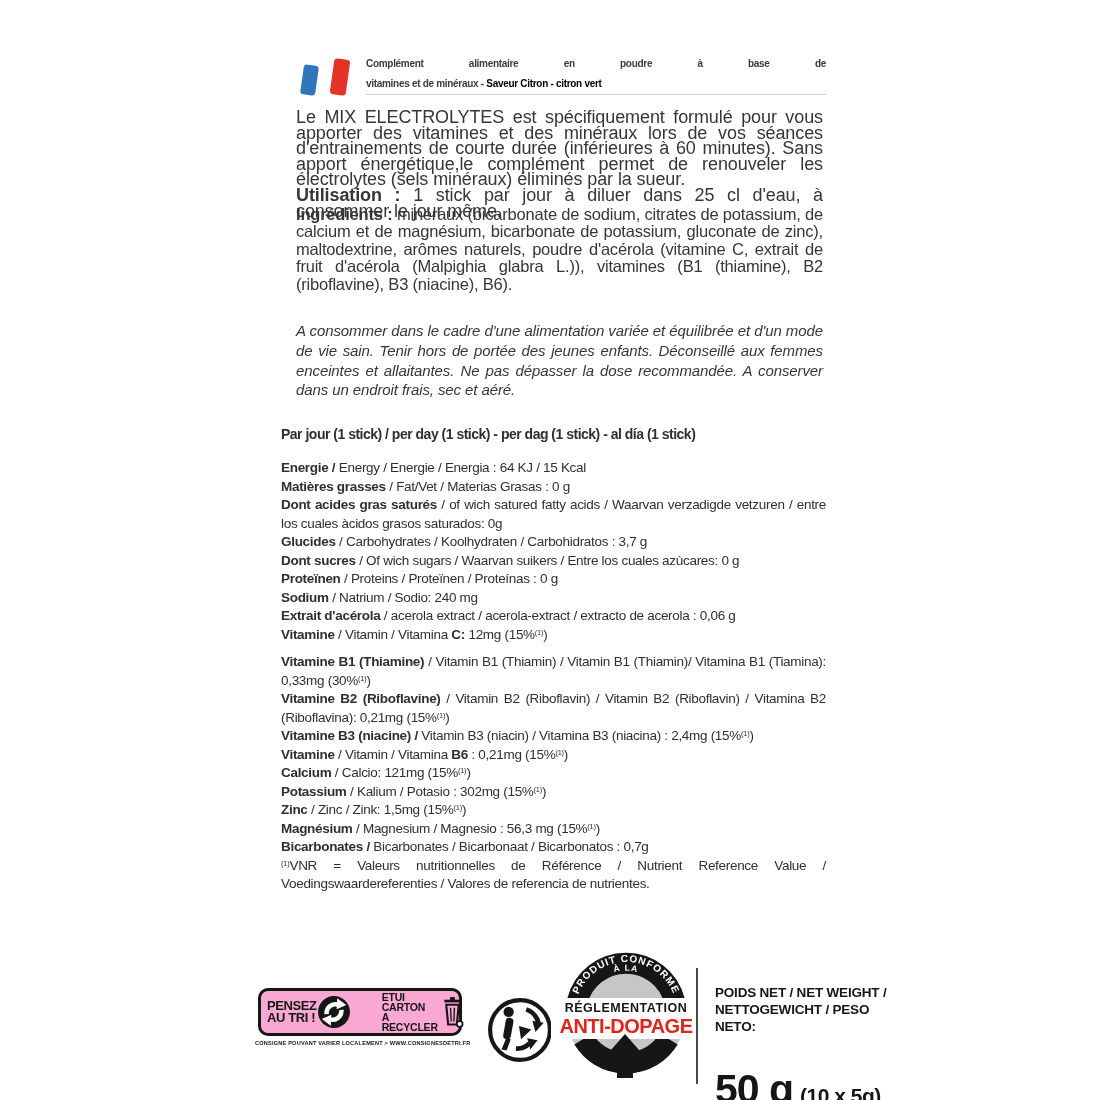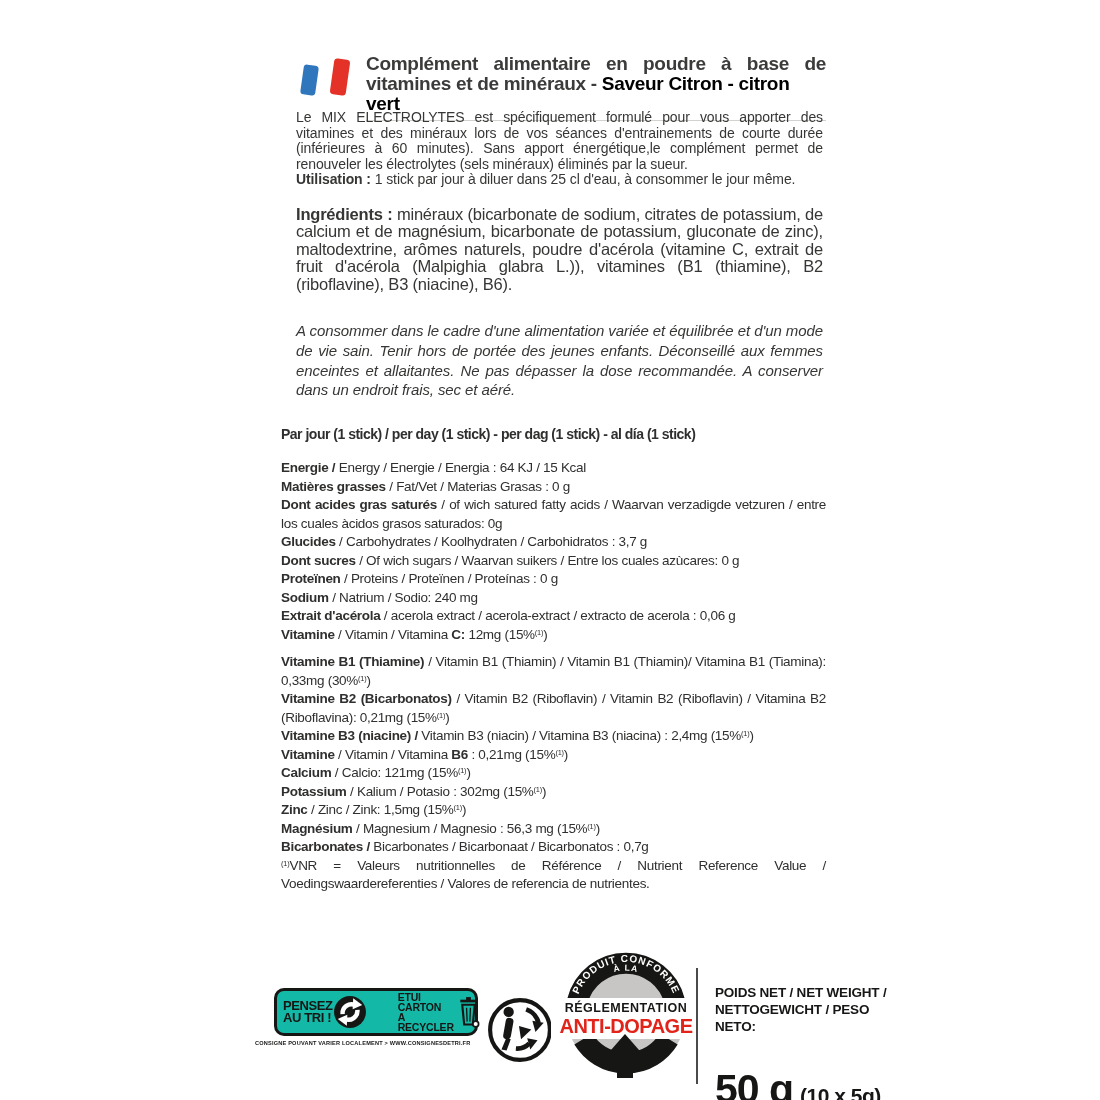--- a/index.html
+++ b/index.html
@@ -4,44 +4,44 @@
 <style>
   html,body{margin:0;padding:0;background:#ffffff;}
   .page{position:relative;width:1100px;height:1100px;background:#fff;overflow:hidden;
         font-family:"Liberation Sans","DejaVu Sans",sans-serif;color:#363634;}
   .b{font-weight:700;}
   sup{font-size:0.55em;vertical-align:0.5em;line-height:0;letter-spacing:-0.2px;}
 
   
   .header{position:absolute;left:298px;top:54px;display:flex;gap:10px;align-items:flex-start;}
   .flag{flex:0 0 auto;margin-top:2px;}
-  .title{width:460px;font-weight:700;font-size:19px;line-height:20px;letter-spacing:-0.3px;
-         color:#3b3b3a;border-bottom:1px solid #d2d2d1;padding-bottom:6px;}
+  .title{width:460px;font-weight:700;font-size:10px;line-height:20px;letter-spacing:-0.3px;
+         color:#3b3b3a;border-bottom:1px solid #d2d2d1;}
   .title-l1{text-align:justify;text-align-last:justify;}
   .flavor{color:#000000;}
 
   
   .desc{position:absolute;left:296px;top:110px;width:527px;margin:0;
-        font-size:14px;line-height:15.6px;text-align:justify;letter-spacing:-0.1px;}
+        font-size:18px;line-height:15.6px;text-align:justify;letter-spacing:-0.1px;}
   .ingredients{position:absolute;left:296px;top:206px;width:527px;margin:0;
         font-size:16.5px;line-height:17.4px;text-align:justify;letter-spacing:-0.2px;}
   .warning{position:absolute;left:296px;top:321px;width:527px;margin:0;
         font-style:italic;font-size:15px;line-height:19.8px;text-align:justify;letter-spacing:-0.1px;}
 
   
   .nut{position:absolute;left:281px;top:426px;width:545px;color:#302f2e;}
   .nut-heading{font-weight:700;font-size:14px;letter-spacing:-0.5px;margin-bottom:17px;}
   .nrow{font-size:13.5px;line-height:18.5px;letter-spacing:-0.3px;text-align:justify;}
   .nrow.gap{margin-top:9px;}
   .footnote{font-size:13.5px;line-height:18.5px;letter-spacing:-0.3px;text-align:justify;}
 
   
-  .recycle-box{position:absolute;left:274px;top:988px;width:198px;height:42px;
+  .recycle-box{position:absolute;left:258px;top:988px;width:198px;height:42px;
         border:3px solid #161615;border-radius:10px;display:flex;align-items:center;
-        color:#161615;background:#14b8a6;}
+        color:#161615;background:#f9a8d4;}
   .rb-left{display:flex;flex-direction:column;font-weight:700;font-size:13px;line-height:12.5px;
         letter-spacing:-0.4px;padding-left:6px;}
   .rb-right{display:flex;flex-direction:column;font-weight:700;font-size:10.5px;line-height:10px;
         letter-spacing:-0.2px;padding-left:20px;margin-left:8px;}
   .rb-div{width:2.5px;height:42px;background:#161615;margin-left:3px;}
   .recycle-note{position:absolute;left:255px;top:1040px;width:206px;text-align:center;
         font-size:5.6px;letter-spacing:0.2px;color:#161615;white-space:nowrap;font-weight:700;}
   .triman{position:absolute;left:486px;top:996px;}
   .badge{position:absolute;left:551px;top:941px;}
   .vline{position:absolute;left:696px;top:968px;width:1.5px;height:116px;background:#4a4a49;}
@@ -78,21 +78,21 @@
         <div class="nrow"><span class="b">Energie / </span><span>Energy / Energie / Energia : 64 KJ / 15 Kcal</span></div>
         <div class="nrow"><span class="b">Matières grasses</span><span> / Fat/Vet / Materias Grasas : 0 g</span></div>
         <div class="nrow"><span class="b">Dont acides gras saturés</span><span> / of wich satured fatty acids / Waarvan verzadigde vetzuren / entre los cuales àcidos grasos saturados: 0g</span></div>
         <div class="nrow"><span class="b">Glucides</span><span> / Carbohydrates / Koolhydraten / Carbohidratos : 3,7 g</span></div>
         <div class="nrow"><span class="b">Dont sucres</span><span> / Of wich sugars / Waarvan suikers / Entre los cuales azùcares: 0 g</span></div>
         <div class="nrow"><span class="b">Proteïnen</span><span> / Proteins / Proteïnen / Proteínas : 0 g</span></div>
         <div class="nrow"><span class="b">Sodium</span><span> / Natrium / Sodio: 240 mg</span></div>
         <div class="nrow"><span class="b">Extrait d'acérola</span><span> / acerola extract / acerola-extract / extracto de acerola : 0,06 g</span></div>
         <div class="nrow"><span class="b">Vitamine</span><span> / Vitamin / Vitamina </span><span class="b">C:</span><span> 12mg (15%</span><sup>(1)</sup><span>)</span></div>
         <div class="nrow gap"><span class="b">Vitamine B1 (Thiamine)</span><span> / Vitamin B1 (Thiamin) / Vitamin B1 (Thiamin)/ Vitamina B1 (Tiamina): 0,33mg (30%</span><sup>(1)</sup><span>)</span></div>
-        <div class="nrow"><span class="b">Vitamine B2 (Bicarbonatos)</span><span> / Vitamin B2 (Riboflavin) / Vitamin B2 (Riboflavin) / Vitamina B2 (Riboflavina): 0,21mg (15%</span><sup>(1)</sup><span>)</span></div>
+        <div class="nrow"><span class="b">Vitamine B2 (Riboflavine)</span><span> / Vitamin B2 (Riboflavin) / Vitamin B2 (Riboflavin) / Vitamina B2 (Riboflavina): 0,21mg (15%</span><sup>(1)</sup><span>)</span></div>
         <div class="nrow"><span class="b">Vitamine B3 (niacine) /</span><span> Vitamin B3 (niacin) / Vitamina B3 (niacina) : 2,4mg (15%</span><sup>(1)</sup><span>)</span></div>
         <div class="nrow"><span class="b">Vitamine</span><span> / Vitamin / Vitamina </span><span class="b">B6</span><span> : 0,21mg (15%</span><sup>(1)</sup><span>)</span></div>
         <div class="nrow"><span class="b">Calcium</span><span> / Calcio: 121mg (15%</span><sup>(1)</sup><span>)</span></div>
         <div class="nrow"><span class="b">Potassium</span><span> / Kalium / Potasio : 302mg (15%</span><sup>(1)</sup><span>)</span></div>
         <div class="nrow"><span class="b">Zinc</span><span> / Zinc / Zink: 1,5mg (15%</span><sup>(1)</sup><span>)</span></div>
         <div class="nrow"><span class="b">Magnésium</span><span> / Magnesium / Magnesio : 56,3 mg (15%</span><sup>(1)</sup><span>)</span></div>
         <div class="nrow"><span class="b">Bicarbonates /</span><span> Bicarbonates / Bicarbonaat / Bicarbonatos : 0,7g</span></div>
       </div>
     <div class="footnote"><sup>(1)</sup><span>VNR = Valeurs nutritionnelles de Référence / Nutrient Reference Value / Voedingswaardereferenties / Valores de referencia de nutrientes.</span></div>
   </div>

